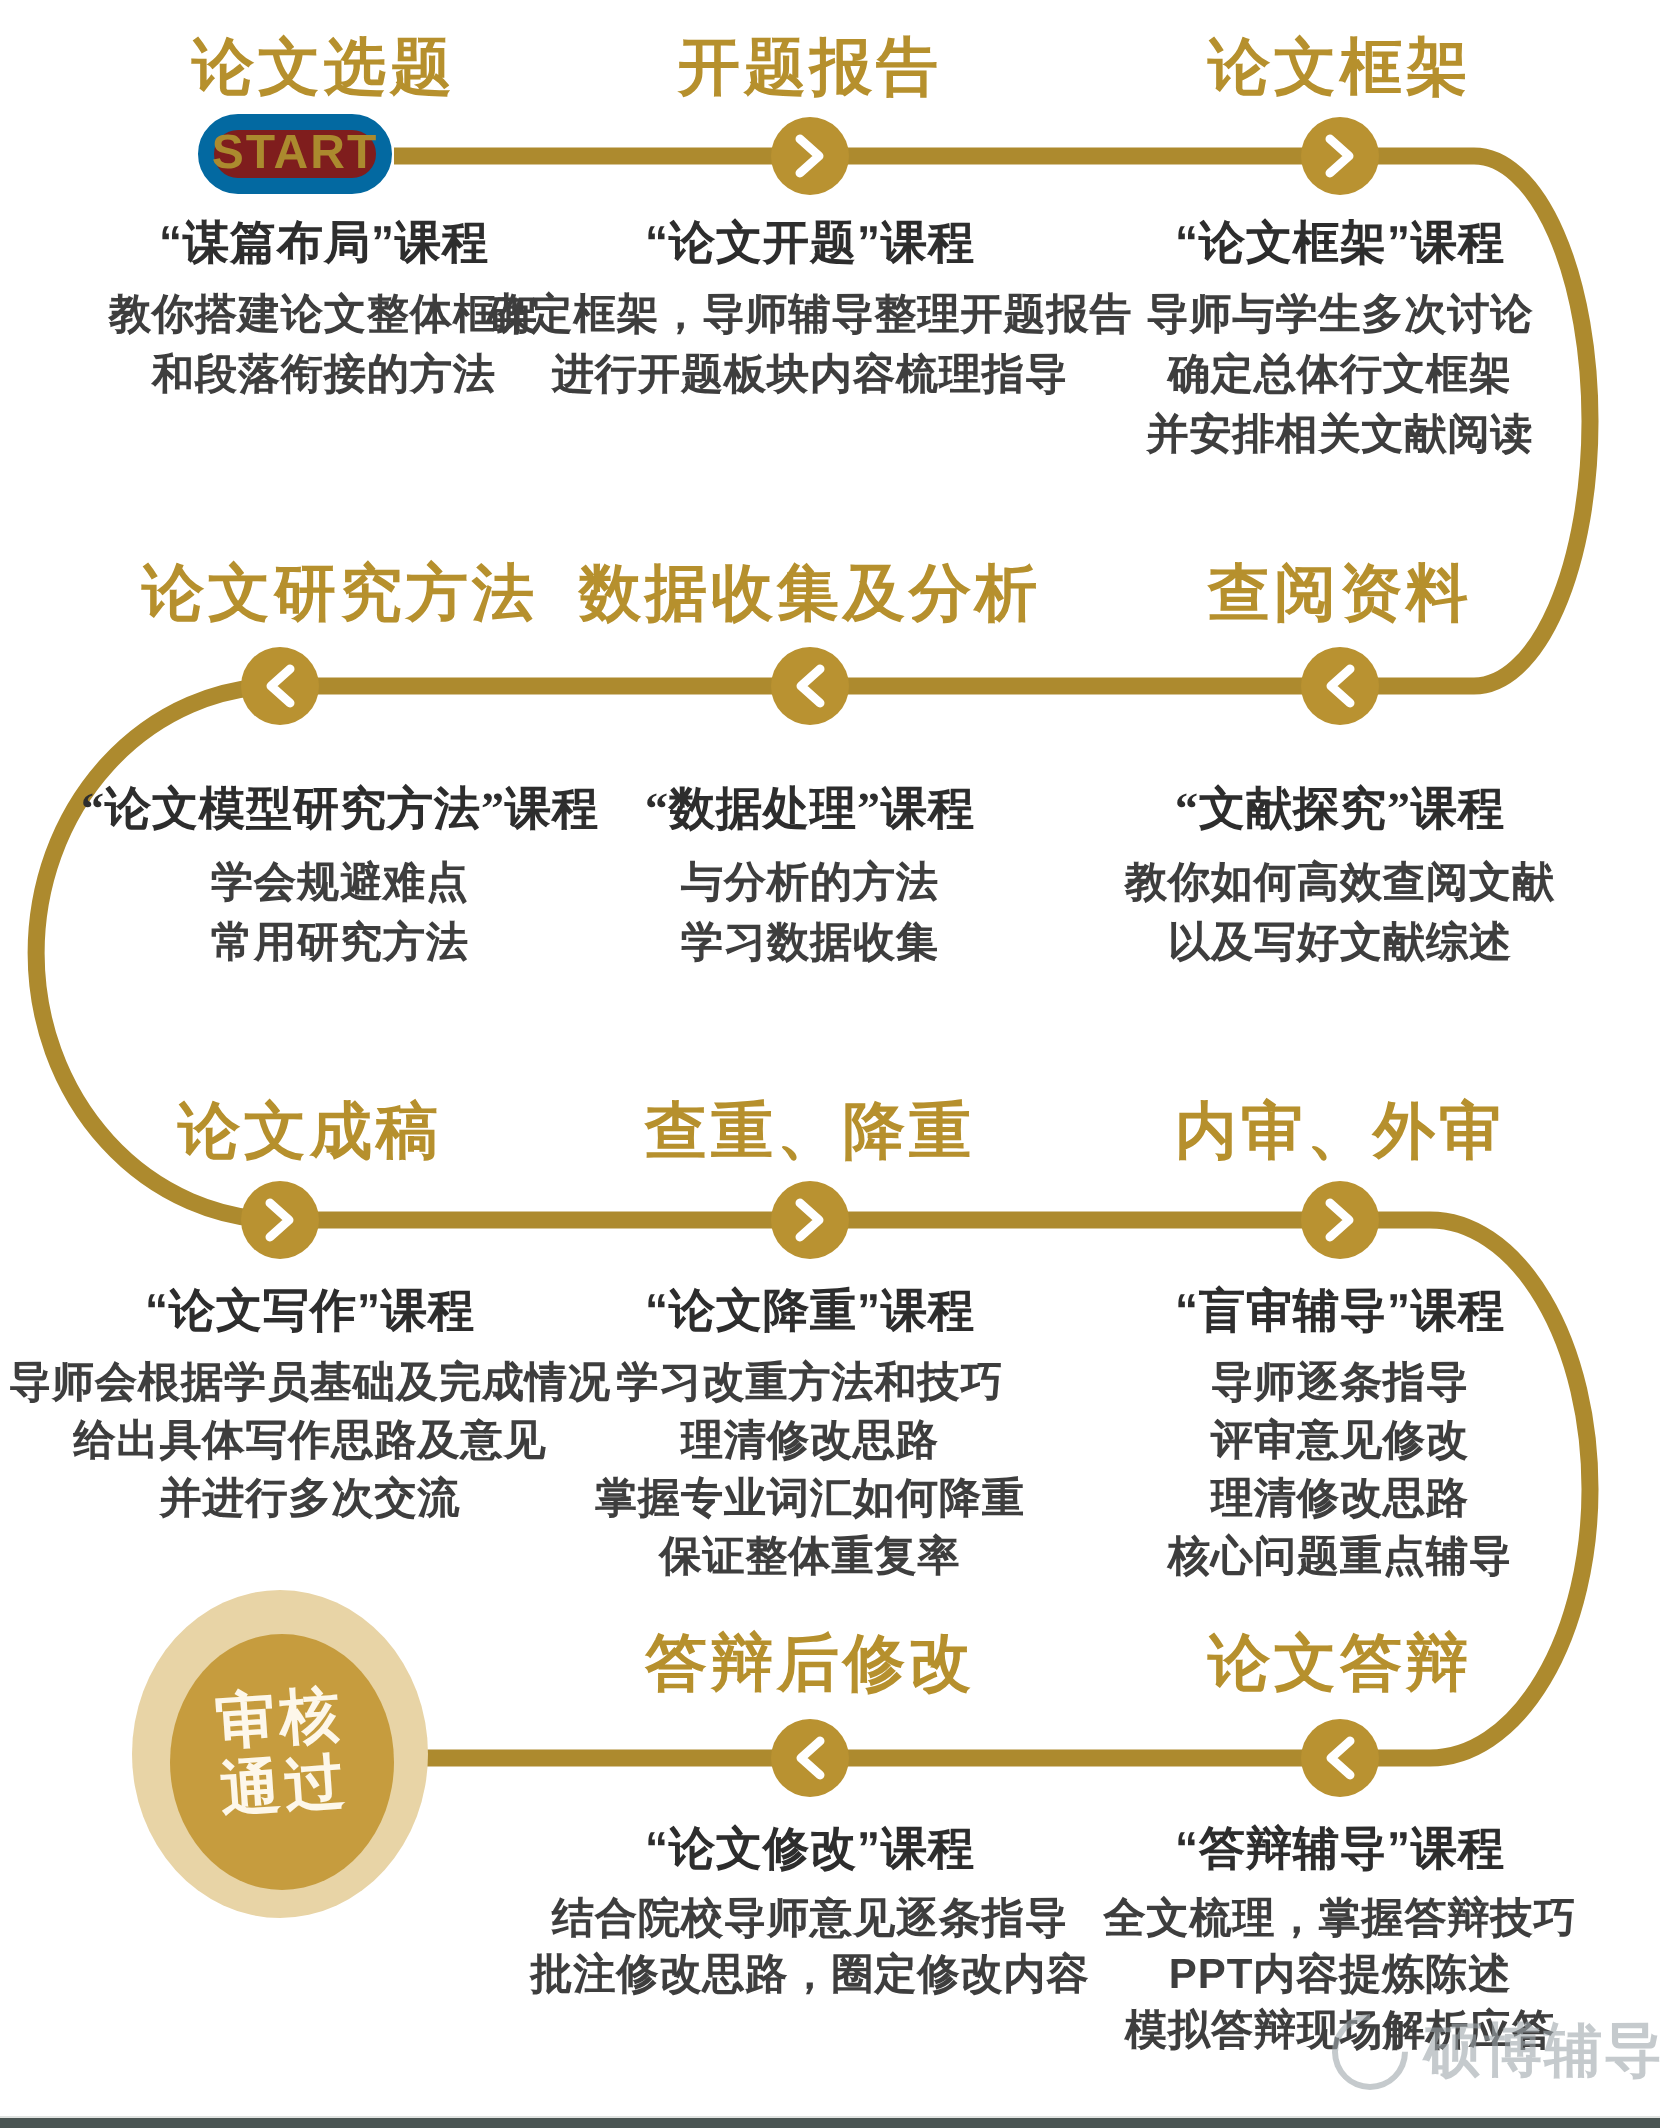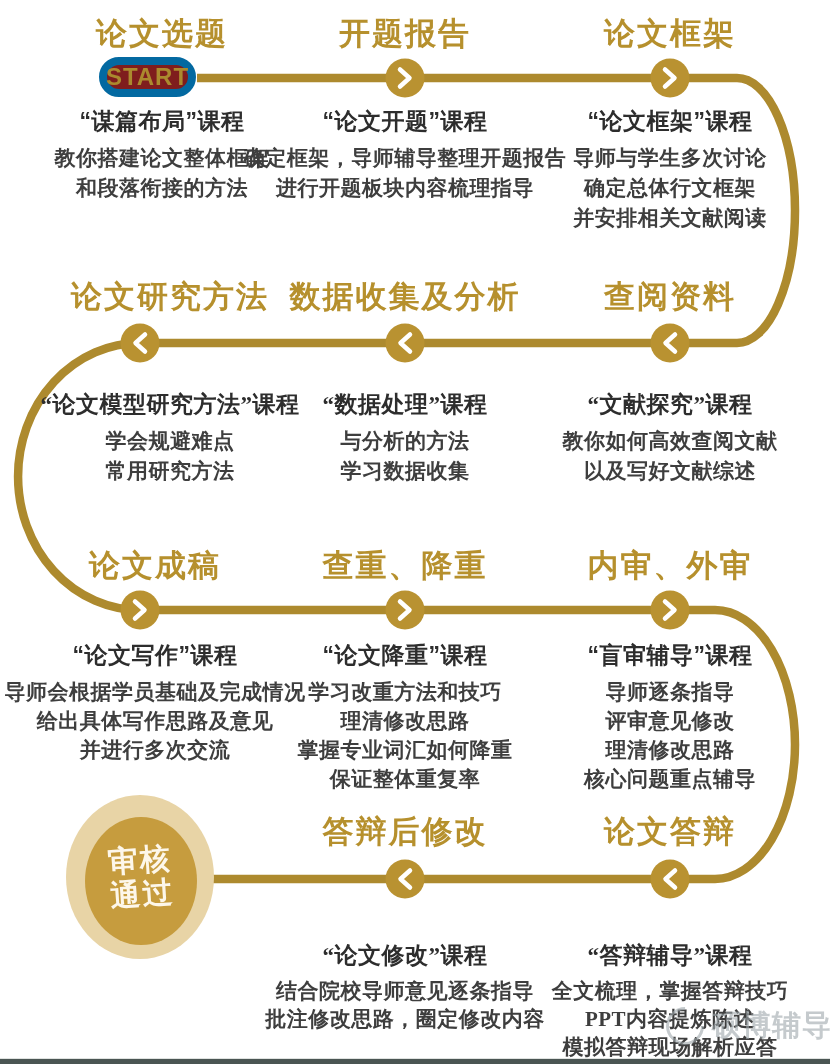--- a/index.html
+++ b/index.html
@@ -14,21 +14,21 @@
 
   
   .stage{position:absolute;text-align:center;z-index:3;}
   .stage-title{
     font-size:31px;font-weight:bold;color:#b6902d;
     letter-spacing:2px;line-height:36px;white-space:nowrap;
   }
   .stage-body{margin-top:54px;}
   .r2 .stage-body{margin-top:74px;font-family:Liberation Serif, serif;}
   .r3 .stage-body{margin-top:56px;}
-  .r4 .stage-body{margin-top:90px;font-family:Liberation Serif, serif;}
+  .r4 .stage-body{margin-top:59px;}
   .stage-course{
     font-size:23px;font-weight:bold;color:#2d2d2d;
     margin-bottom:6px;white-space:nowrap;letter-spacing:0.5px;
   }
   .stage-desc-line{
     font-size:21px;font-weight:600;color:#3e3e3e;
     line-height:30px;white-space:nowrap;letter-spacing:0.5px;
   }
   .r3 .stage-desc-line{line-height:29px;}
   .r4 .stage-desc-line{line-height:28px;}

